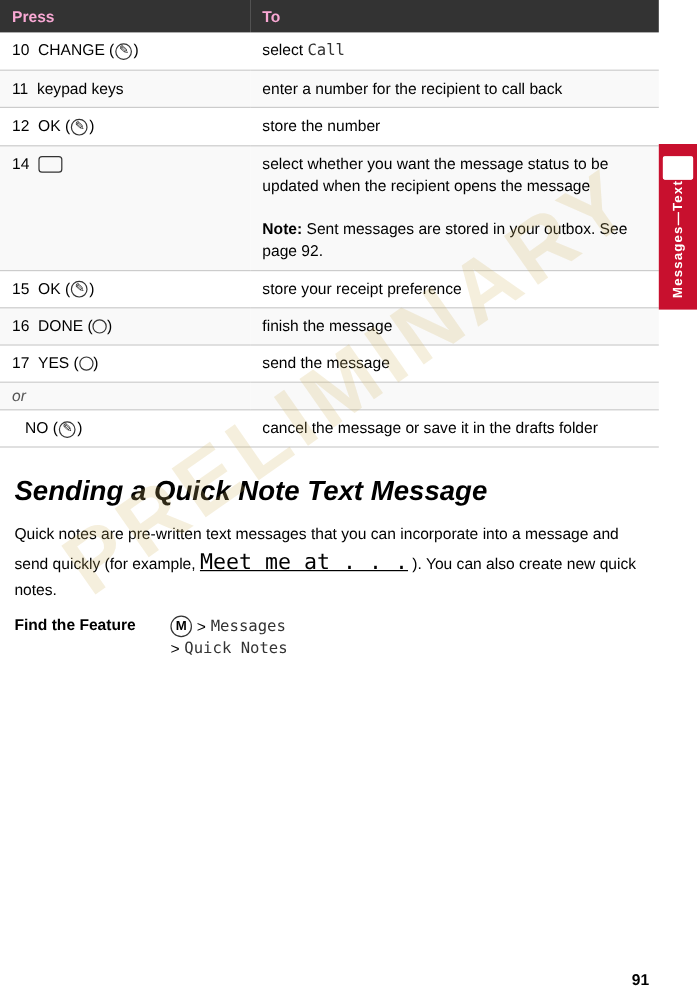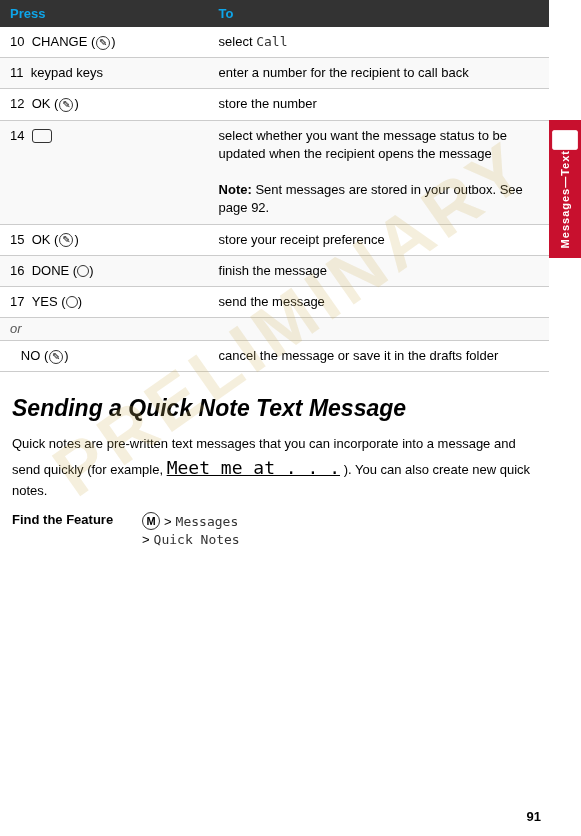--- a/index.html
+++ b/index.html
@@ -63,21 +63,21 @@
     }
 
     
     table {
       width: 100%;
       border-collapse: collapse;
     }
 
     thead tr {
       background: #333;
-      color: #0ea5e9;
+      color: #f9a8d4;
     }
     thead th {
       padding: 6px 10px;
       text-align: left;
       font-size: 13px;
       font-weight: bold;
     }
     thead th:first-child {
       width: 38%;
     }

